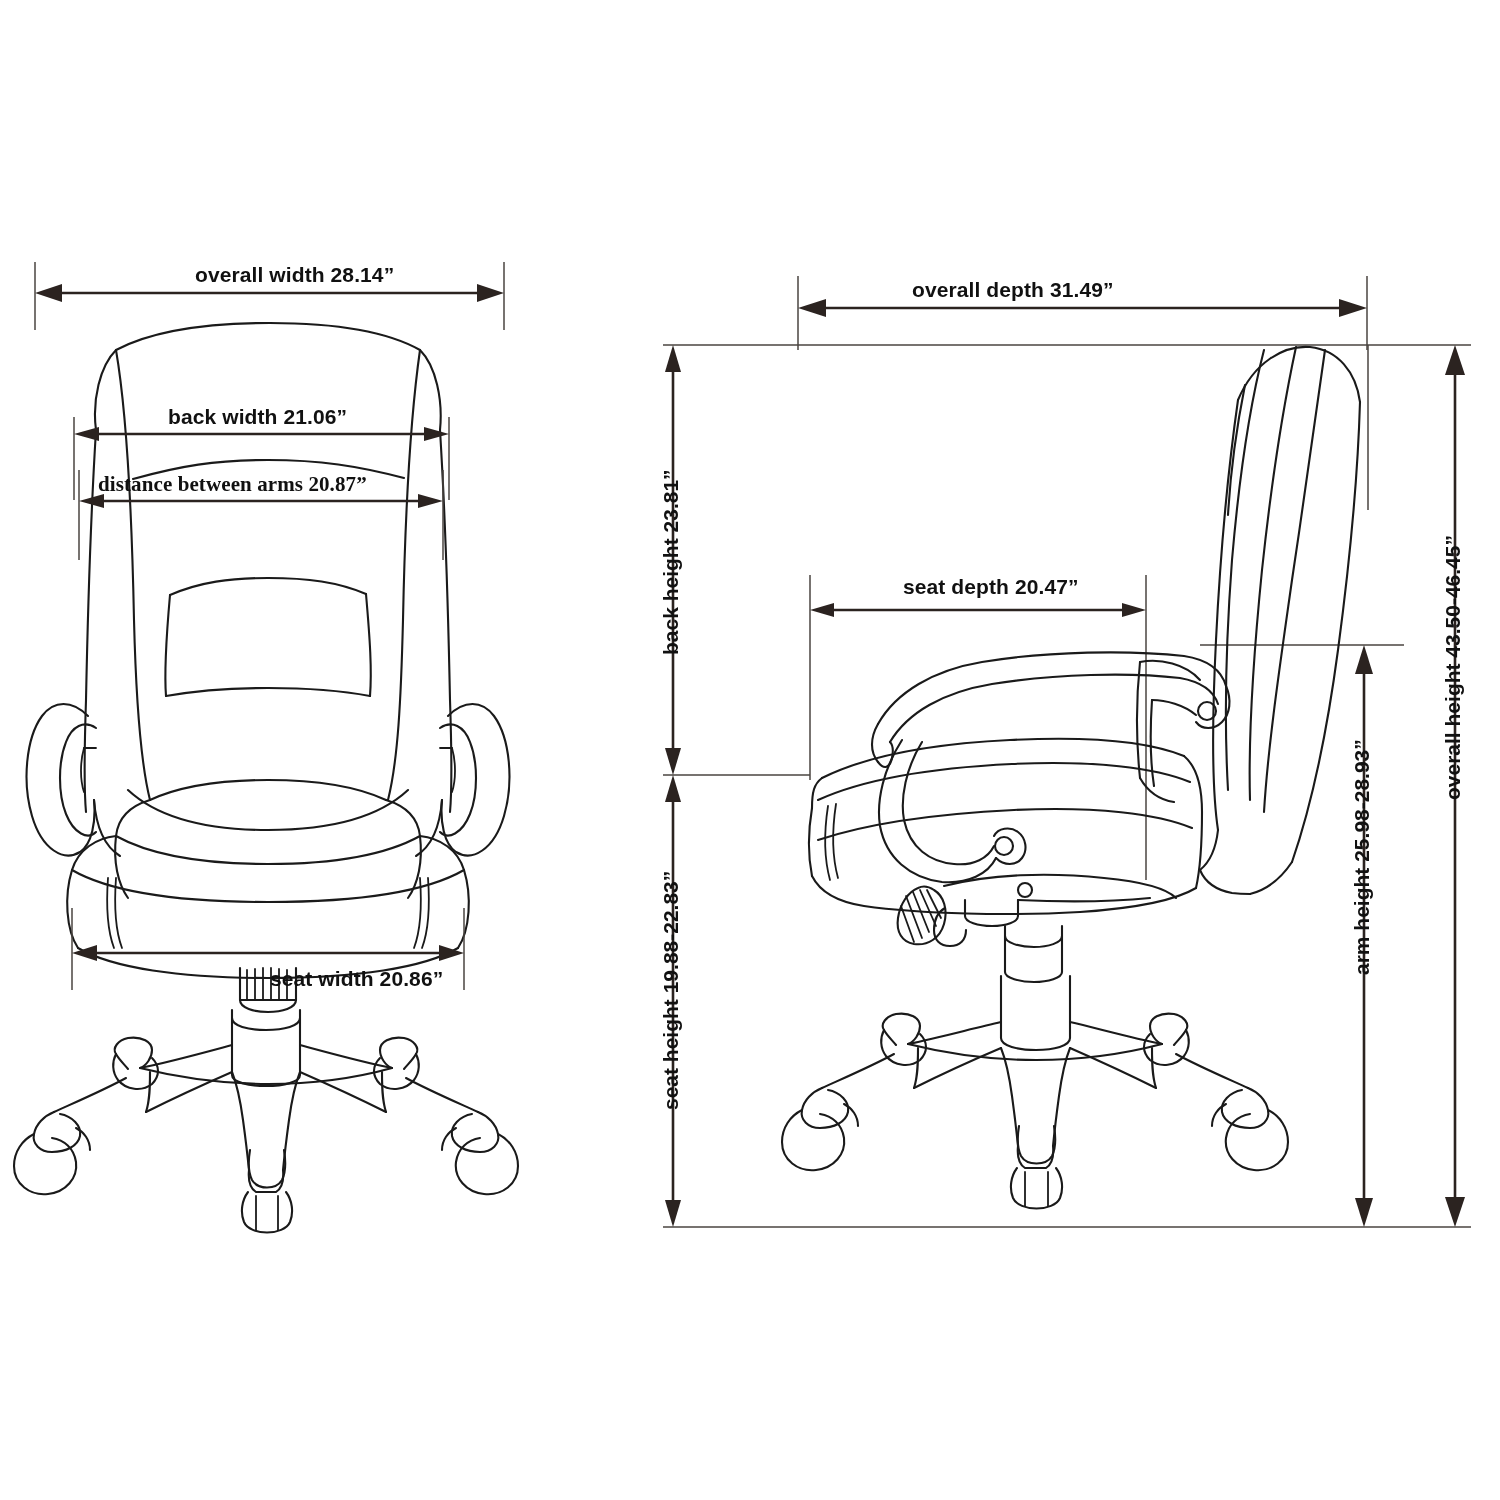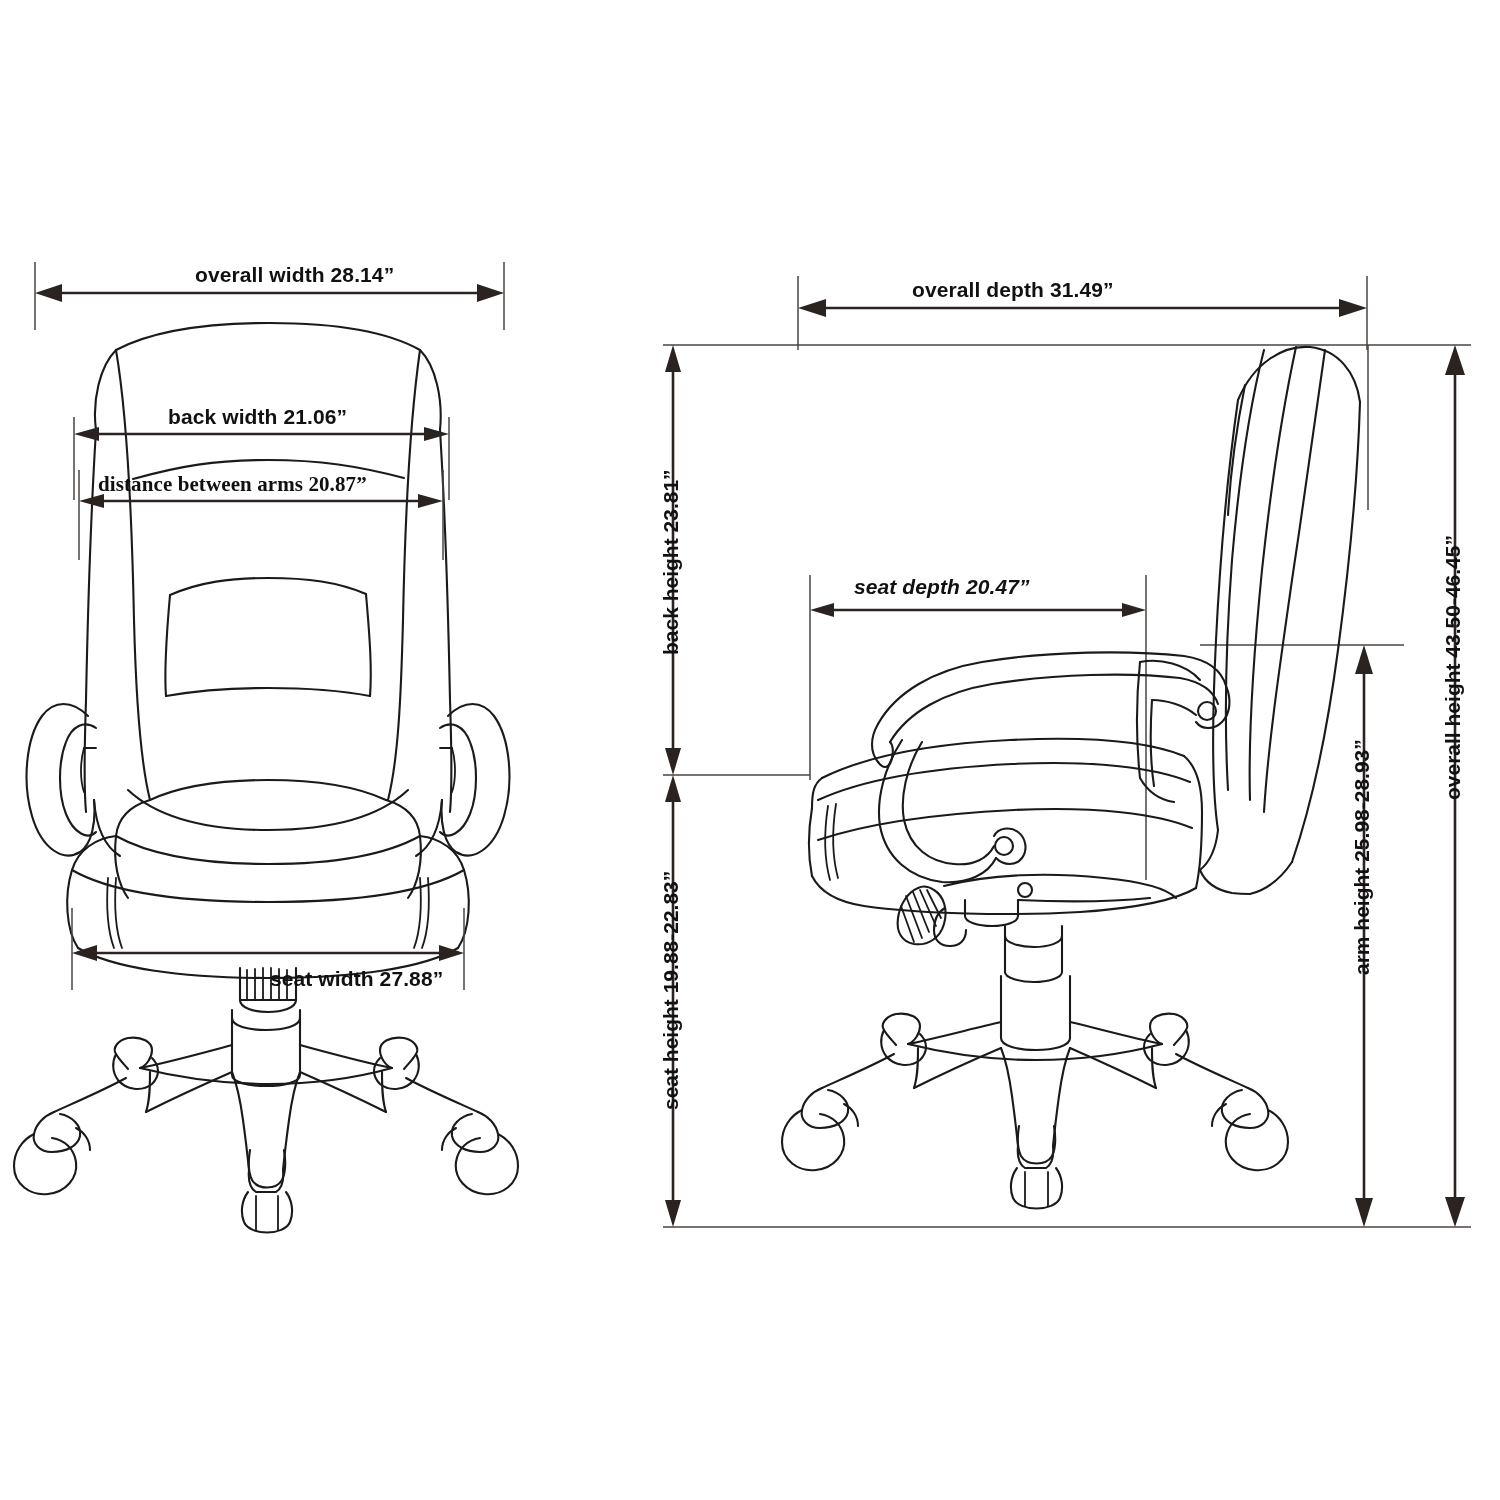--- a/index.html
+++ b/index.html
@@ -348,25 +348,25 @@
       <path class="obj" d="M908,1044 C948,1054 992,1060 1036,1060 C1080,1060 1124,1054 1162,1044"></path>
     </g>
   </svg>
 
   <div class="dim-label" style="left:195px; top:263px;">overall width 28.14”</div>
 
   <div class="dim-label" style="left:168px; top:405px;text-align:center;">back width 21.06”</div>
 
   <div class="dim-label" style="left:98px; top:472px;font-family:Liberation Serif, serif;">distance between arms 20.87”</div>
 
-  <div class="dim-label" style="left:270px; top:967px;">seat width 27.88”</div>
+  <div class="dim-label" style="left:270px; top:967px;">seat width 20.86”</div>
 
   <div class="dim-label" style="left:912px; top:278px;">overall depth 31.49”</div>
 
-  <div class="dim-label" style="left:854px; top:575px;font-style:italic;">seat depth 20.47”</div>
+  <div class="dim-label" style="left:903px; top:575px;">seat depth 20.47”</div>
 
   <div class="vert-label" style="left:659px; top:655px;">back height 23.81”</div>
 
   <div class="vert-label" style="left:659px; top:1110px;">seat height 19.88-22.83”</div>
 
   <div class="vert-label" style="left:1350px; top:975px;">arm height 25.98-28.93”</div>
 
   <div class="vert-label" style="left:1441px; top:800px;">overall height 43.50-46.45”</div>
 
 </div>

